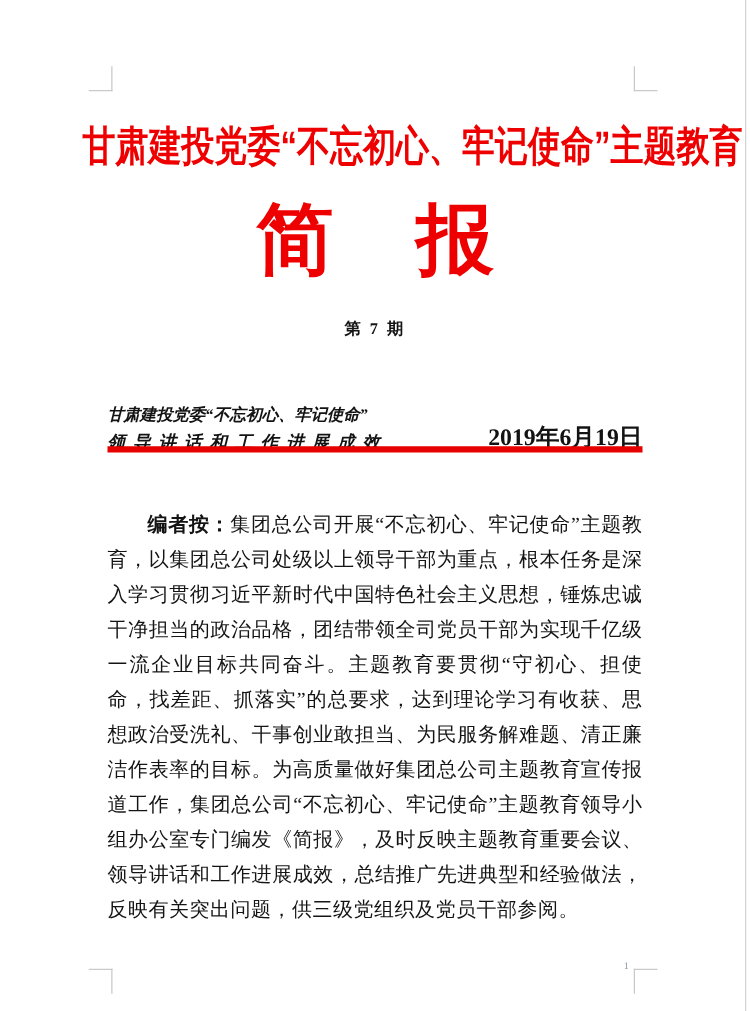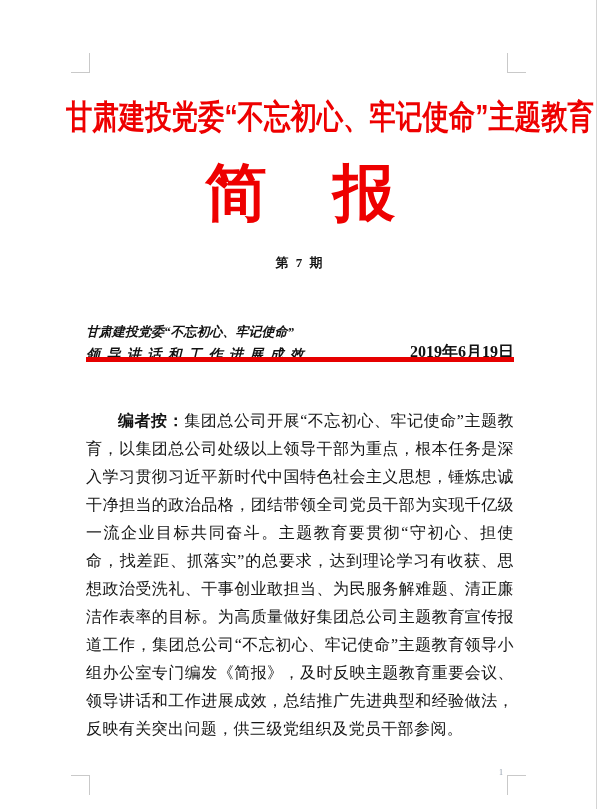--- a/index.html
+++ b/index.html
@@ -86,21 +86,21 @@
   .org-line2 {
     margin-top: 4px;
     font-size: 14px;
     font-weight: bold;
     font-style: italic;
     line-height: 19px;
     text-align: justify;
     text-align-last: justify;
   }
   .doc-date {
-    font-size: 16px;
+    font-size: 19px;
     font-weight: bold;
     color: #131313;
     white-space: nowrap;
     padding-bottom: 1px;
   }
   .red-rule {
     position: absolute;
     top: 357px; left: 86px;
     width: 428px; height: 5px;
     background: #e60000;

